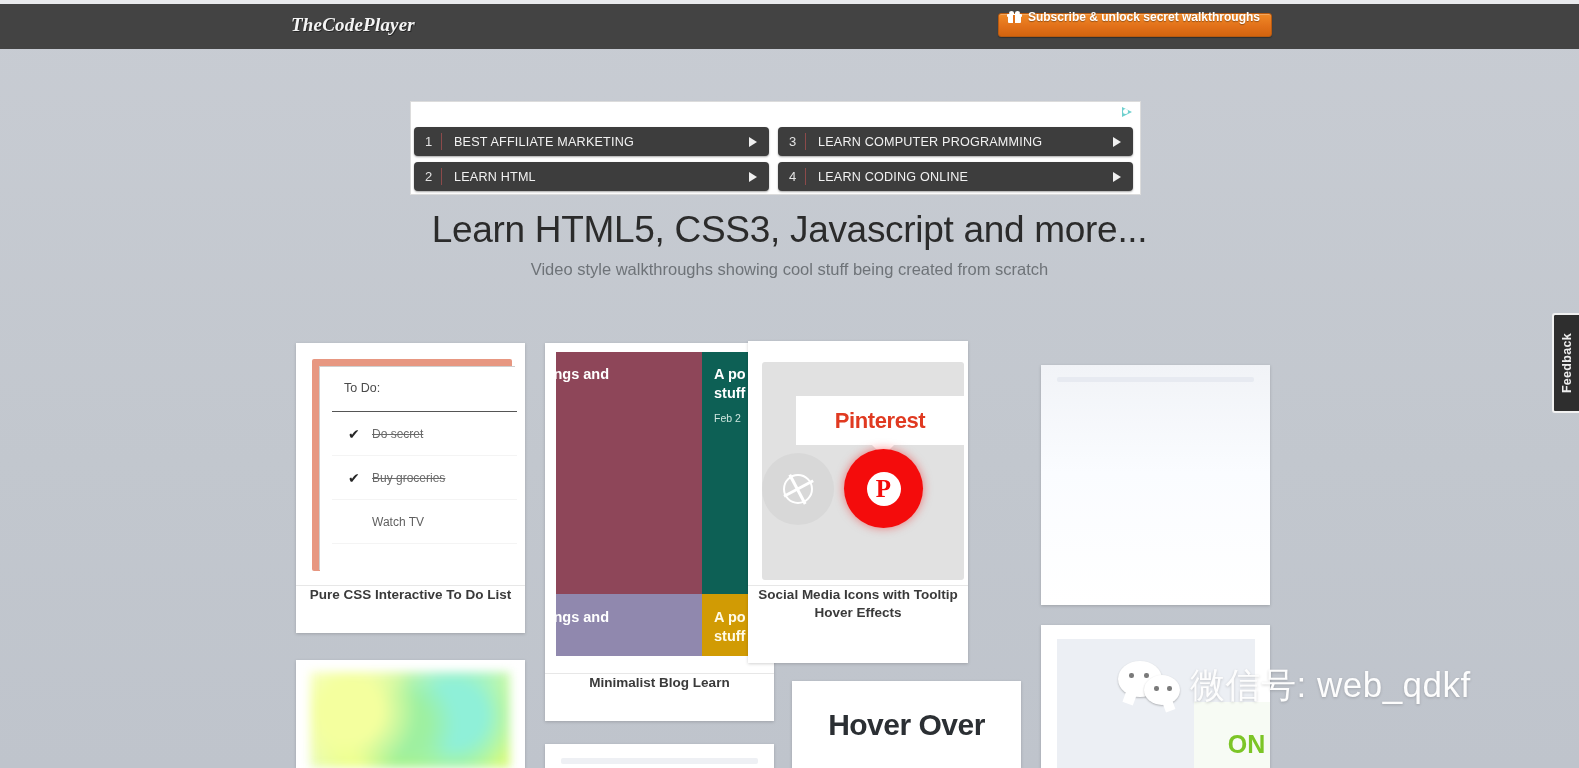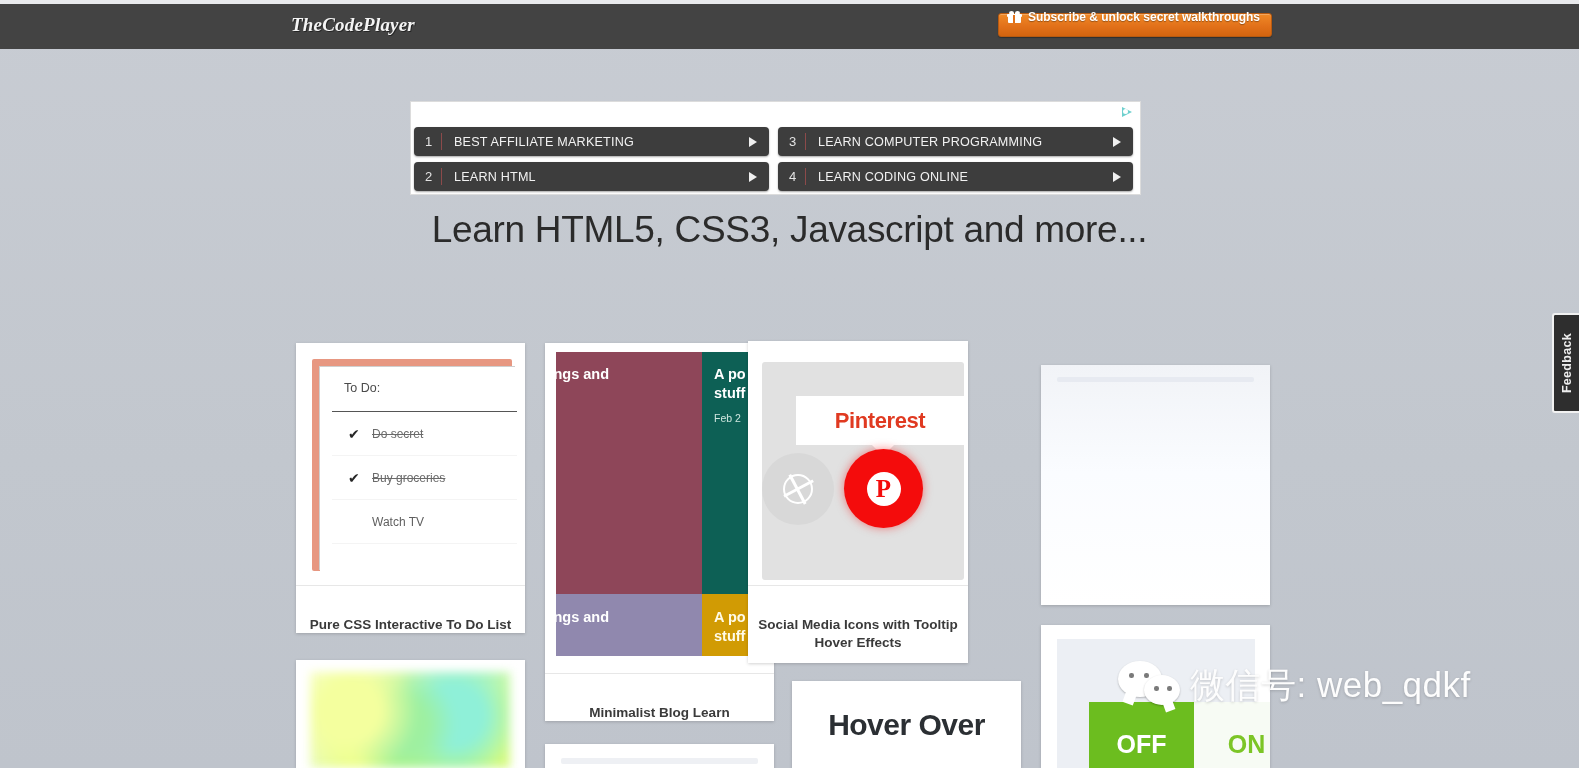--- a/index.html
+++ b/index.html
@@ -114,21 +114,21 @@
   
   .card {
     position:absolute; background:#fff;
     box-shadow:0 1px 3px rgba(0,0,0,.18);
   }
   .card .thumb { position:relative; overflow:hidden; background:#fff; }
   .card .cap {
     border-top:1px solid #e7e7e7;
     text-align:center; color:#3a3a3a;
     font-size:13.5px; font-weight:bold;
-    padding:30px 10px; line-height:18px;
+    padding:0 10px; line-height:18px;
   }
 
   
   #card1 { left:296px; top:343px; width:229px; height:290px; }
   #card1 .thumb { height:242px; padding:14px 12px; }
   .todo-frame { position:absolute; left:16px; top:16px; width:200px; height:212px; background:#e79781; border-radius:2px; }
   .todo-inner { position:absolute; left:24px; top:24px; width:196px; height:204px; background:#fff; box-shadow:-1px -1px 0 #cfcfcf; }
   .todo-h { position:absolute; left:24px; top:14px; font-size:12.5px; color:#4a4a4a; }
   .todo-rule { position:absolute; left:12px; top:44px; width:185px; height:1px; background:#555; }
   .todo-list { position:absolute; left:12px; top:45px; width:185px; }
@@ -283,20 +283,21 @@
       <div class="adrow">
         <span class="num">4</span>
         <span class="sep"></span>
         <span class="txt">LEARN CODING ONLINE</span>
         <span class="arrow"></span>
       </div>
     </div>
   </div>
 
   <h1 class="hero-title">Learn HTML5, CSS3, Javascript and more...</h1>
+  <div class="hero-sub">Video style walkthroughs showing cool stuff being created from scratch</div>
 
   <div class="feedback">
     <span>Feedback</span>
   </div>
 
   <div class="card" id="card1">
     <div class="thumb">
       <div class="todo-frame"></div>
       <div class="todo-inner">
         <div class="todo-h">To Do:</div>
@@ -371,23 +372,20 @@
 
   <div class="card" id="card6">
     <div class="thumb">
       <div class="hover-txt">Hover Over</div>
     </div>
   </div>
 
   <div class="card" id="card7">
     <div class="thumb">
       <div class="tg-bg"></div>
-      <div class="tg-off">
-        <span>OFF</span>
-      </div>
       <div class="tg-on">
         <span>ON</span>
       </div>
     </div>
   </div>
 
   <div class="card" id="card8">
     <div class="line"></div>
   </div>
 

